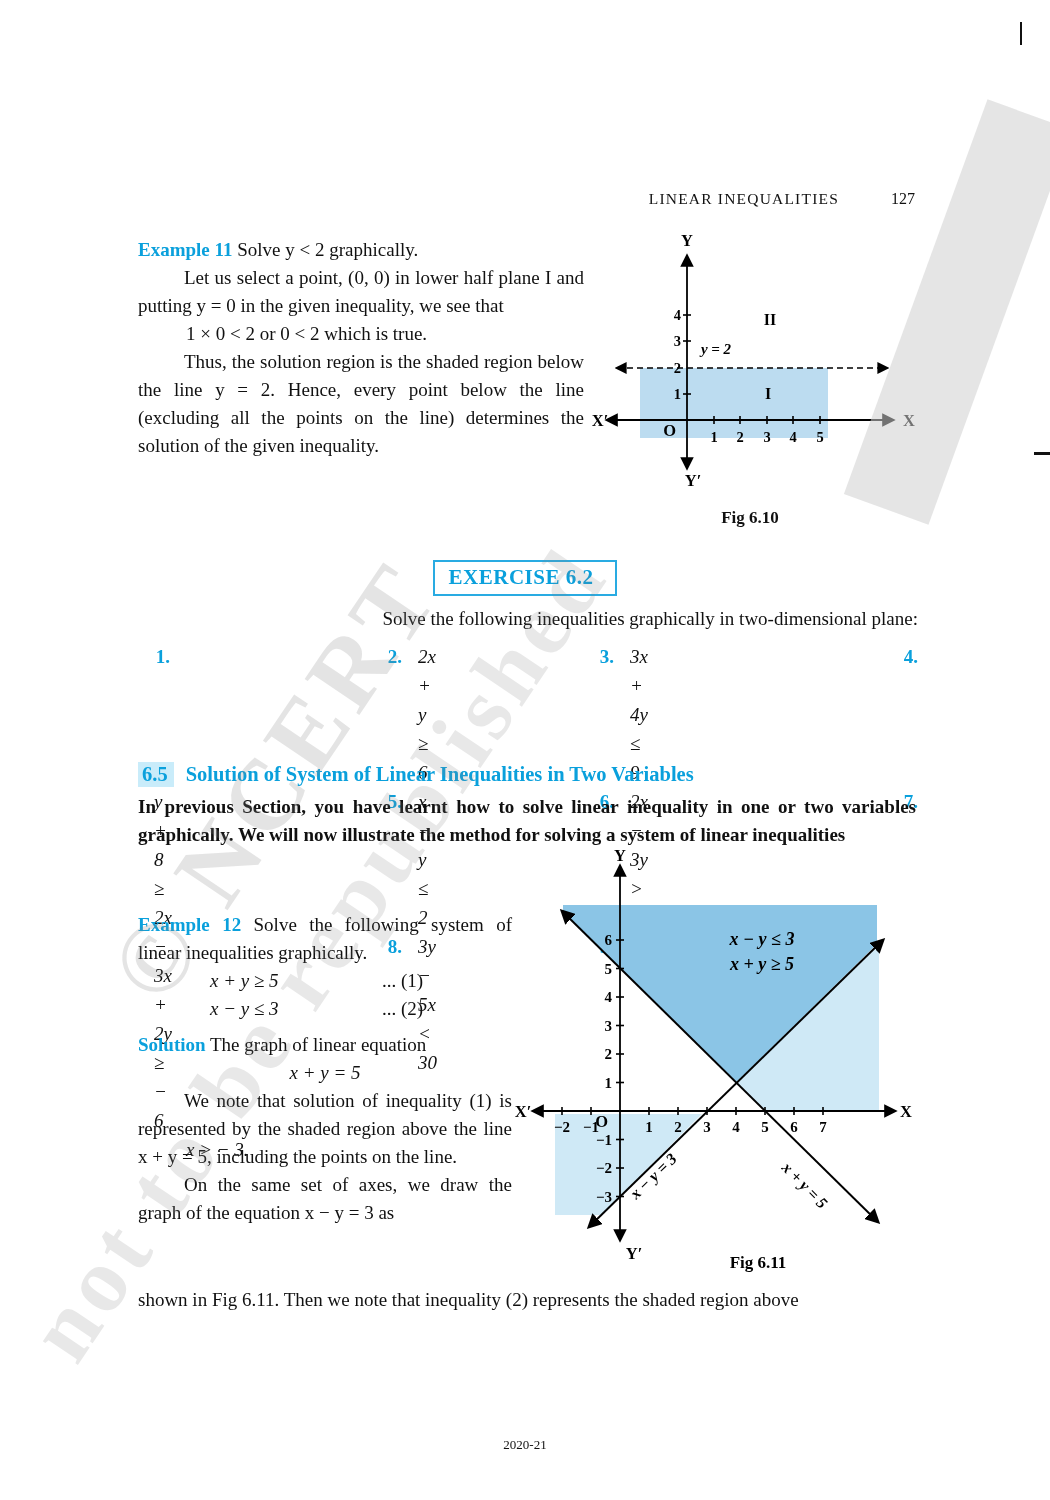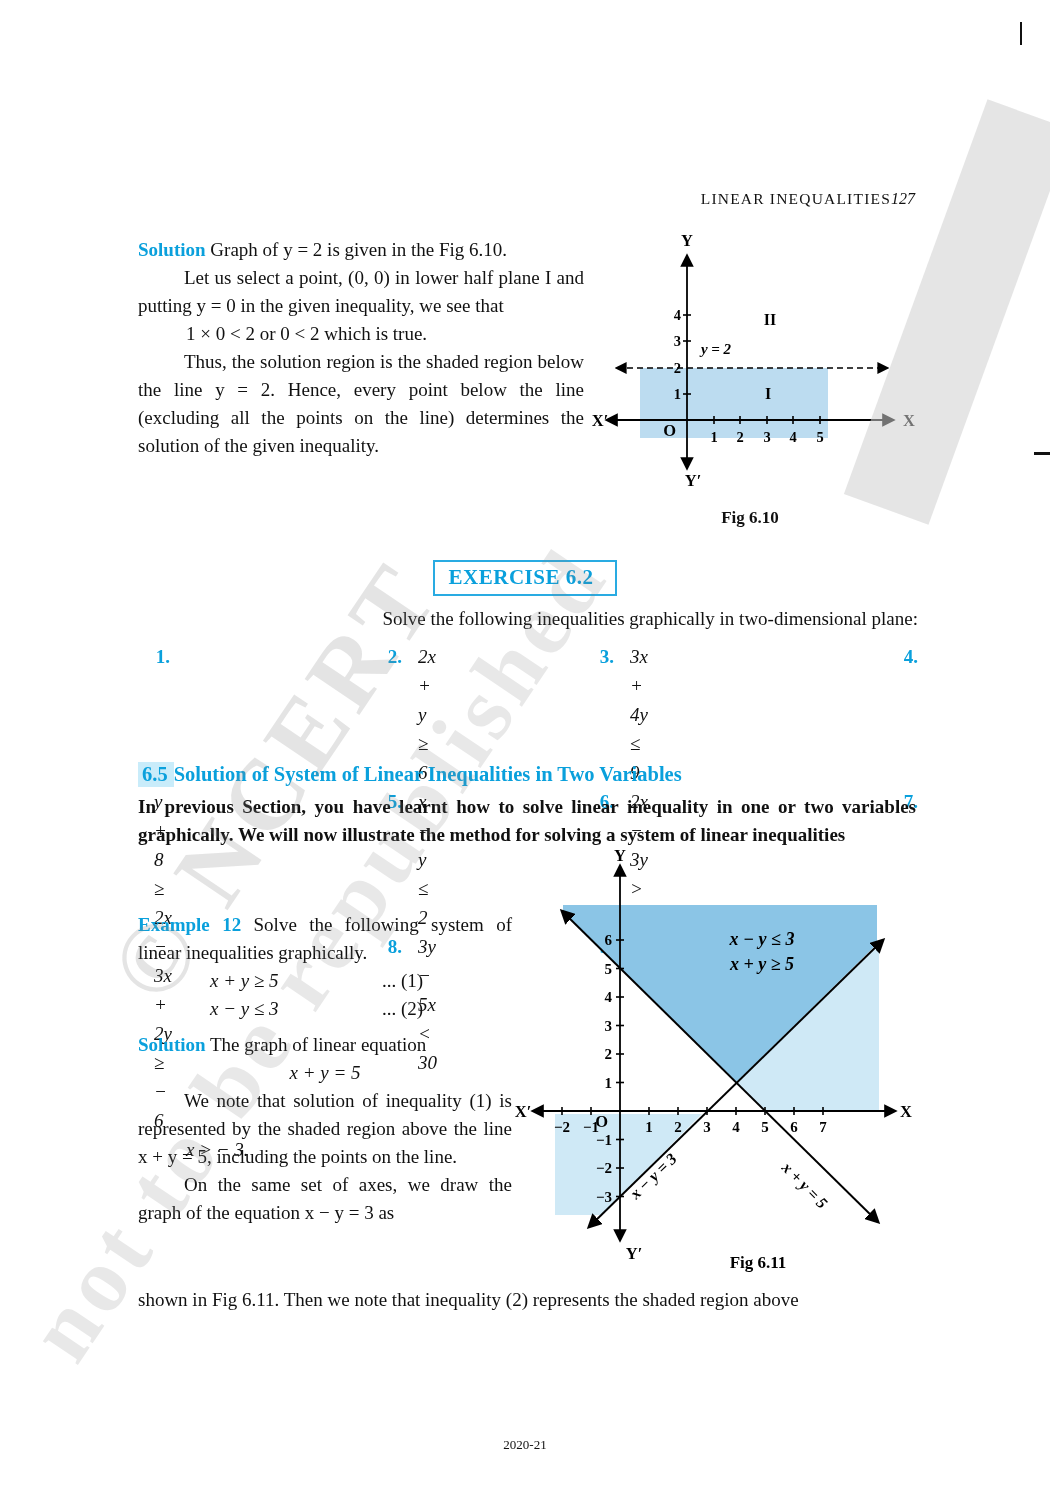--- a/index.html
+++ b/index.html
@@ -9,42 +9,42 @@
   }
   .accent{color:#0aa0dc;}
   .bold{font-weight:bold;}
   p{margin:0;}
   .body-text{font-size:19px;line-height:28px;}
   .just{text-align:justify;}
   .indent{text-indent:46px;}
 
   
   .header{position:absolute;top:190px;left:0;width:915px;text-align:right;font-size:15.5px;letter-spacing:1.2px;}
-  .header .pgnum{display:inline-block;letter-spacing:0;font-size:16px;font-style:italic;}
+  .header .pgnum{display:inline-block;margin-left:52px;letter-spacing:0;font-size:16px;}
 
   
   .ex11{position:absolute;left:138px;top:236px;width:446px;}
   .fig610{position:absolute;left:583px;top:228px;width:334px;}
   .fig610 .caption,.fig-caption{font-weight:bold;font-size:17px;text-align:center;}
   .fig610 .caption{margin-top:4px;}
 
   .exbox-wrap{position:absolute;left:0;top:560px;width:1050px;text-align:center;}
   .exbox{display:inline-block;border:2px solid #29abe2;padding:3px 22px 4px 14px;font-size:21px;font-weight:bold;color:#0aa0dc;letter-spacing:0.5px;}
 
   .ex-intro{position:absolute;left:138px;top:608px;width:780px;font-size:19px;text-align:right;}
   .ex-list{
     position:absolute;left:138px;top:642px;width:780px;
     display:grid;grid-template-columns:32px 232px 36px 176px 36px auto;
     font-size:19px;line-height:29px;
   }
   .ex-num{text-align:right;font-weight:bold;color:#0aa0dc;}
   .ex-expr{font-style:italic;padding-left:16px;}
 
   .sec-head{position:absolute;left:138px;top:763px;width:780px;font-size:20.5px;font-weight:bold;color:#0aa0dc;}
-  .sec-head .num{background:#c9ecfa;padding:1px 6px 2px 4px;margin-right:0;}
+  .sec-head .num{background:#c9ecfa;padding:1px 6px 2px 4px;margin-right:12px;}
 
   .para-wide{position:absolute;left:138px;top:793px;width:778px;font-weight:bold;}
   .para-narrow{position:absolute;left:138px;top:850px;width:374px;}
 
   .ex12{position:absolute;left:138px;top:911px;width:374px;}
   .eq-row{display:flex;margin-left:72px;}
   .eq-row .eq{font-style:italic;width:172px;}
   .eq-row .tag{font-style:normal;}
   .disp-eq{text-align:center;font-style:italic;}
 
@@ -75,21 +75,21 @@
 </head>
 <body>
 
 <div class="page">
 
   <div class="header">
     <span>LINEAR INEQUALITIES</span><span class="pgnum">127</span>
   </div>
 
   <div class="ex11 body-text">
-    <p class="para"><span class="accent bold">Solution</span> <span>Graph of y = 2 is given in the Fig 6.10.</span></p>
+    <p class="para"><span class="accent bold">Example 11</span> <span>Solve y &lt; 2 graphically.</span></p>
     <p class="para just indent">Let us select a point, (0, 0) in lower half plane I and putting y = 0 in the given inequality, we see that</p>
     <p class="para" style="margin-left:48px;">1 × 0 &lt; 2 or  0 &lt; 2  which is true.</p>
     <p class="para just indent">Thus, the solution region is the shaded region below the line y = 2. Hence, every point below the line (excluding all the points on the line) determines the solution of the given inequality.</p>
   </div>
 
   <div class="fig610">
     <svg width="334" height="272" viewBox="0 0 334 272">
       <defs>
         <marker id="a10" viewBox="0 0 10 10" refX="8" refY="5" markerWidth="7.5" markerHeight="7.5" orient="auto-start-reverse">
           <path d="M0,0 L10,5 L0,10 z"></path>

